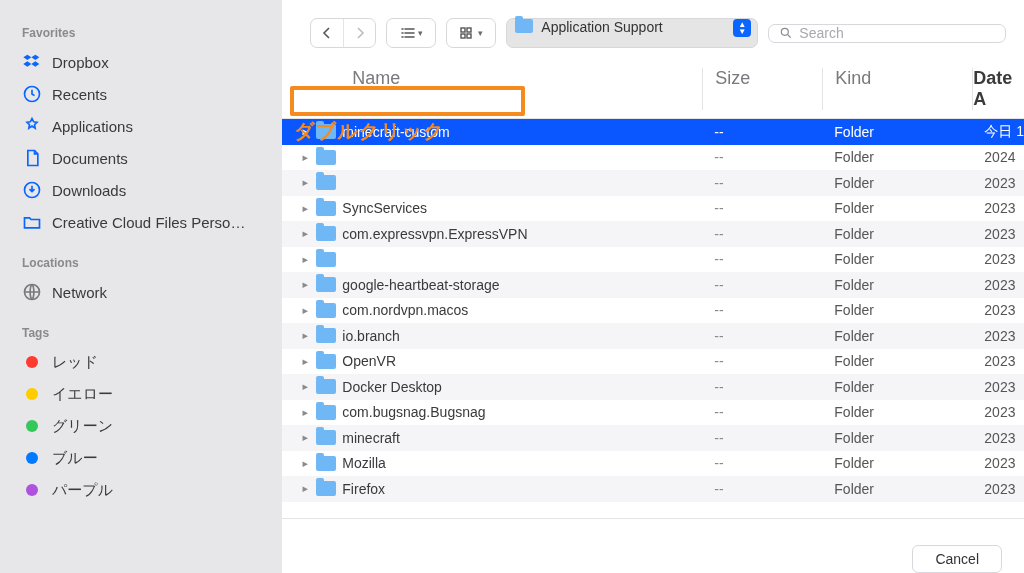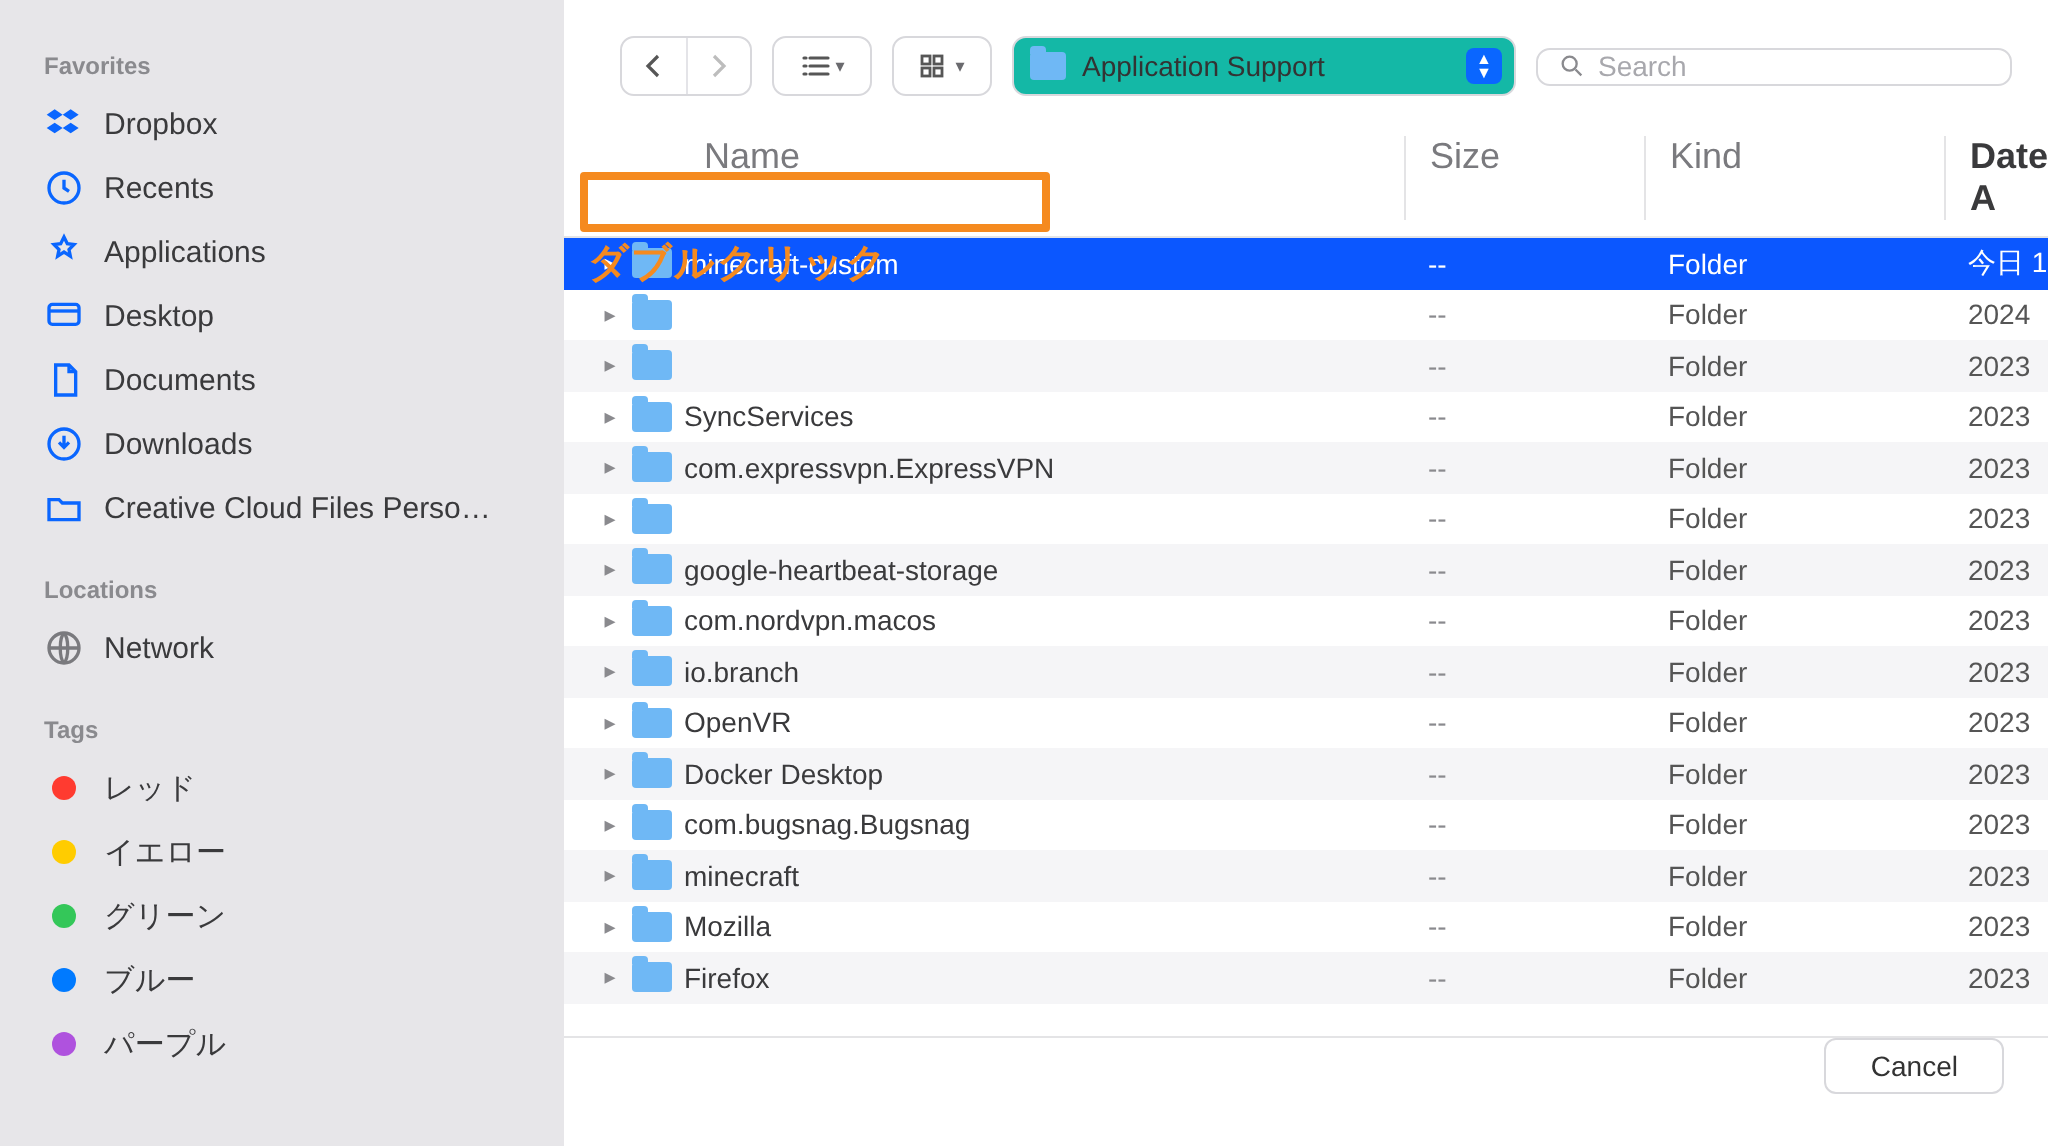--- a/index.html
+++ b/index.html
@@ -45,22 +45,22 @@
       color: #565656; cursor: default;
     }
     .seg-btn.disabled { color: #bdbdbd; }
     .seg-btn + .seg-btn { border-left: 1px solid #e4e4e8; }
     .view-seg { padding: 0 4px; }
     .view-btn {
       width: 40px; height: 28px; display: flex; align-items: center; justify-content: center;
       color: #565656; gap: 2px;
     }
     .path-popup {
-      display: flex; align-items: center; gap: 8px; height: 30px;
-      border: 1px solid #d8d8dc; border-radius: 7px; background: #14b8a6;
+      display: flex; align-items: flex-start; gap: 8px; height: 30px;
+      border: 1px solid #d8d8dc; border-radius: 7px; background: #e5e5e5;
       padding: 0 6px 0 8px; min-width: 252px;
     }
     .folder-glyph {
       width: 18px; height: 14px; border-radius: 2px; background: #6fb8f5; position: relative;
     }
     .folder-glyph::before {
       content: ""; position: absolute; top: -3px; left: 0; width: 8px; height: 4px;
       border-radius: 2px 2px 0 0; background: #6fb8f5;
     }
     .path-label { flex: 1; font-size: 14px; color: #333; }
@@ -81,21 +81,21 @@
 
     
     .list-wrap { flex: 1; overflow: hidden; position: relative; }
     .list-header {
       display: flex; border-bottom: 1px solid #e4e4e6; font-size: 18px; color: #7a7a7e;
       padding: 10px 0 8px 0;
     }
     .col-name { flex: 0 0 420px; padding-left: 70px; }
     .col-size { flex: 0 0 120px; border-left: 1px solid #e4e4e6; padding-left: 12px; }
     .col-kind { flex: 0 0 150px; border-left: 1px solid #e4e4e6; padding-left: 12px; }
-    .col-date { flex: 1; border-left: 1px solid #e4e4e6; padding-left: 12px; font-weight: 600; color: #3a3a3c;}
+    .col-date { flex: 1; border-left: 1px solid #e4e4e6; font-weight: 600; color: #3a3a3c;}
     .rows { }
     .row {
       display: flex; align-items: center; height: 25.5px; font-size: 14px; color: #3a3a3c;
     }
     .row.alt { background: #f5f5f7; }
     .row.selected { background: #0b57ff; color: #fff; }
     .r-name { flex: 0 0 420px; display: flex; align-items: center; gap: 6px; padding-left: 18px; }
     .disclosure { width: 10px; display: flex; justify-content: center; color: #8a8a8e; font-size: 11px;}
     .row.selected .disclosure { color: #fff; }
     .r-folder {
@@ -119,21 +119,21 @@
       border-radius: 2px;
     }
     .annot-text {
       position: absolute; color: #f58a1f; font-weight: 700; font-size: 20px;
       pointer-events: none; letter-spacing: 1px;
     }
 
     
     .footer {
       height: 55px; border-top: 1px solid #e4e4e6; display: flex; justify-content: flex-end;
-      align-items: flex-start; gap: 14px; padding: 0 22px;
+      align-items: flex-end; gap: 14px; padding: 0 22px;
     }
     .btn {
       height: 28px; padding: 0 22px; border-radius: 6px; font-size: 14px;
       display: flex; align-items: center; justify-content: center; cursor: default;
       border: 1px solid #d8d8dc; background: #fff; color: #333;
     }
     .btn.primary {
       background: linear-gradient(#3d8bff, #1e6fff); color: #fff; border: none;
       padding: 0 26px;
     }
@@ -168,29 +168,20 @@
 
     <div class="sb-item">
       <span class="sb-icon">
         <svg viewBox="0 0 24 24" fill="none" stroke="#0a66ff" stroke-width="2">
             <path d="M12 3l2 4 4 .5-3 3 .8 4L12 12l-3.8 2.5.8-4-3-3 4-.5z"></path>
           </svg>
       </span>
       <span>Applications</span>
     </div>
 
-    <div class="sb-item">
-      <span class="sb-icon">
-        <svg viewBox="0 0 24 24" fill="none" stroke="#0a66ff" stroke-width="2">
-            <rect x="3" y="5" width="18" height="12" rx="2"></rect>
-            <path d="M3 9h18"></path>
-          </svg>
-      </span>
-      <span>Desktop</span>
-    </div>
 
     <div class="sb-item">
       <span class="sb-icon">
         <svg viewBox="0 0 24 24" fill="none" stroke="#0a66ff" stroke-width="2">
             <path d="M7 3h8l4 4v14H7z"></path>
             <path d="M15 3v4h4"></path>
           </svg>
       </span>
       <span>Documents</span>
     </div>

